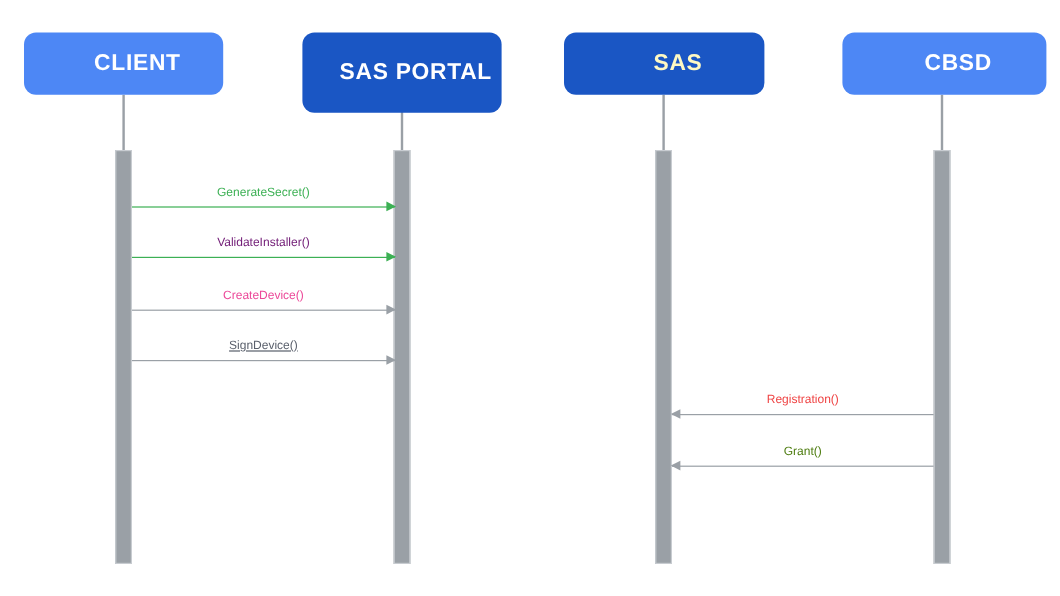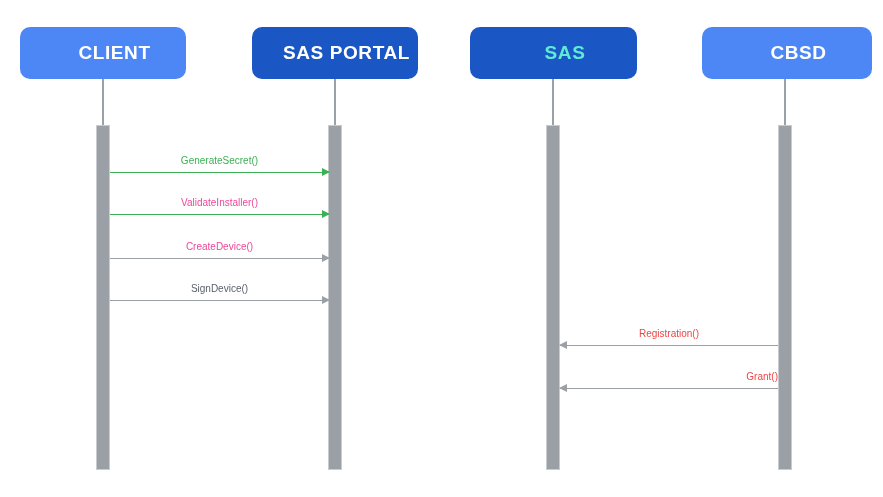--- a/index.html
+++ b/index.html
@@ -102,59 +102,59 @@
 
 <div id="diagram-root" style="width: 883px; height: 497px; background: rgb(255, 255, 255);">
   <div id="participants-layer">
       <div class="lifeline-stem" style="left: 102px; top: 79px; height: 46px; background: rgb(154, 160, 166);"></div>
       <div class="activation-bar" style="left: 96px; top: 125px; height: 345px; background: rgb(154, 160, 166); border-color: rgb(200, 204, 209);"></div>
       <div class="participant-box" style="left: 20px; top: 27px; width: 166px; height: 52px; background: rgb(77, 135, 245); color: rgb(255, 255, 255);">
         <span>CLIENT</span>
       </div>
       <div class="lifeline-stem" style="left: 334px; top: 79px; height: 46px; background: rgb(154, 160, 166);"></div>
       <div class="activation-bar" style="left: 328px; top: 125px; height: 345px; background: rgb(154, 160, 166); border-color: rgb(200, 204, 209);"></div>
-      <div class="participant-box" style="left: 252px; top: 27px; width: 166px; height: 52px; background: rgb(26, 86, 196); color: rgb(255, 255, 255);">
+      <div class="participant-box" style="left: 252px; top: 27px; width: 166px; height: 67px; background: rgb(26, 86, 196); color: rgb(255, 255, 255);">
         <span>SAS PORTAL</span>
       </div>
       <div class="lifeline-stem" style="left: 552px; top: 79px; height: 46px; background: rgb(154, 160, 166);"></div>
       <div class="activation-bar" style="left: 546px; top: 125px; height: 345px; background: rgb(154, 160, 166); border-color: rgb(200, 204, 209);"></div>
-      <div class="participant-box" style="left: 470px; top: 27px; width: 167px; height: 52px; background: rgb(26, 86, 196); color: #5eead4;">
+      <div class="participant-box" style="left: 470px; top: 27px; width: 167px; height: 52px; background: rgb(26, 86, 196); color: #fef9c3;">
         <span>SAS</span>
       </div>
       <div class="lifeline-stem" style="left: 784px; top: 79px; height: 46px; background: rgb(154, 160, 166);"></div>
       <div class="activation-bar" style="left: 778px; top: 125px; height: 345px; background: rgb(154, 160, 166); border-color: rgb(200, 204, 209);"></div>
       <div class="participant-box" style="left: 702px; top: 27px; width: 170px; height: 52px; background: rgb(77, 135, 245); color: rgb(255, 255, 255);">
         <span>CBSD</span>
       </div>
     </div>
   <div id="messages-layer">
       <div class="message" style="left: 110px; top: 172px; width: 219px;">
         <div class="message-line" style="border-top-color: rgb(60, 176, 84);"></div>
         <div class="arrow-head right" style="border-left-color: rgb(60, 176, 84);"></div>
         <div class="message-label" style="color: rgb(60, 176, 84);">GenerateSecret()</div>
       </div>
       <div class="message" style="left: 110px; top: 214px; width: 219px;">
         <div class="message-line" style="border-top-color: rgb(60, 176, 84);"></div>
         <div class="arrow-head right" style="border-left-color: rgb(60, 176, 84);"></div>
-        <div class="message-label" style="color: #ec4899;">ValidateInstaller()</div>
+        <div class="message-label" style="color: #701a75;">ValidateInstaller()</div>
       </div>
       <div class="message" style="left: 110px; top: 258px; width: 219px;">
         <div class="message-line" style="border-top-color: rgb(154, 160, 166);"></div>
         <div class="arrow-head right" style="border-left-color: rgb(154, 160, 166);"></div>
         <div class="message-label" style="color: #ec4899;">CreateDevice()</div>
       </div>
       <div class="message" style="left: 110px; top: 300px; width: 219px;">
         <div class="message-line" style="border-top-color: rgb(154, 160, 166);"></div>
         <div class="arrow-head right" style="border-left-color: rgb(154, 160, 166);"></div>
-        <div class="message-label" style="color: rgb(89, 95, 107);">SignDevice()</div>
+        <div class="message-label" style="color: rgb(89, 95, 107); text-decoration: underline;">SignDevice()</div>
       </div>
       <div class="message" style="left: 560px; top: 345px; width: 218px;">
         <div class="message-line" style="border-top-color: rgb(154, 160, 166);"></div>
         <div class="arrow-head left" style="border-right-color: rgb(154, 160, 166);"></div>
         <div class="message-label" style="color: #ef4444;">Registration()</div>
       </div>
       <div class="message" style="left: 560px; top: 388px; width: 218px;">
         <div class="message-line" style="border-top-color: rgb(154, 160, 166);"></div>
         <div class="arrow-head left" style="border-right-color: rgb(154, 160, 166);"></div>
-        <div class="message-label" style="color: #ef4444; text-align: right;">Grant()</div>
+        <div class="message-label" style="color: #4d7c0f;">Grant()</div>
       </div>
     </div>
 </div>
 
 </body></html>

